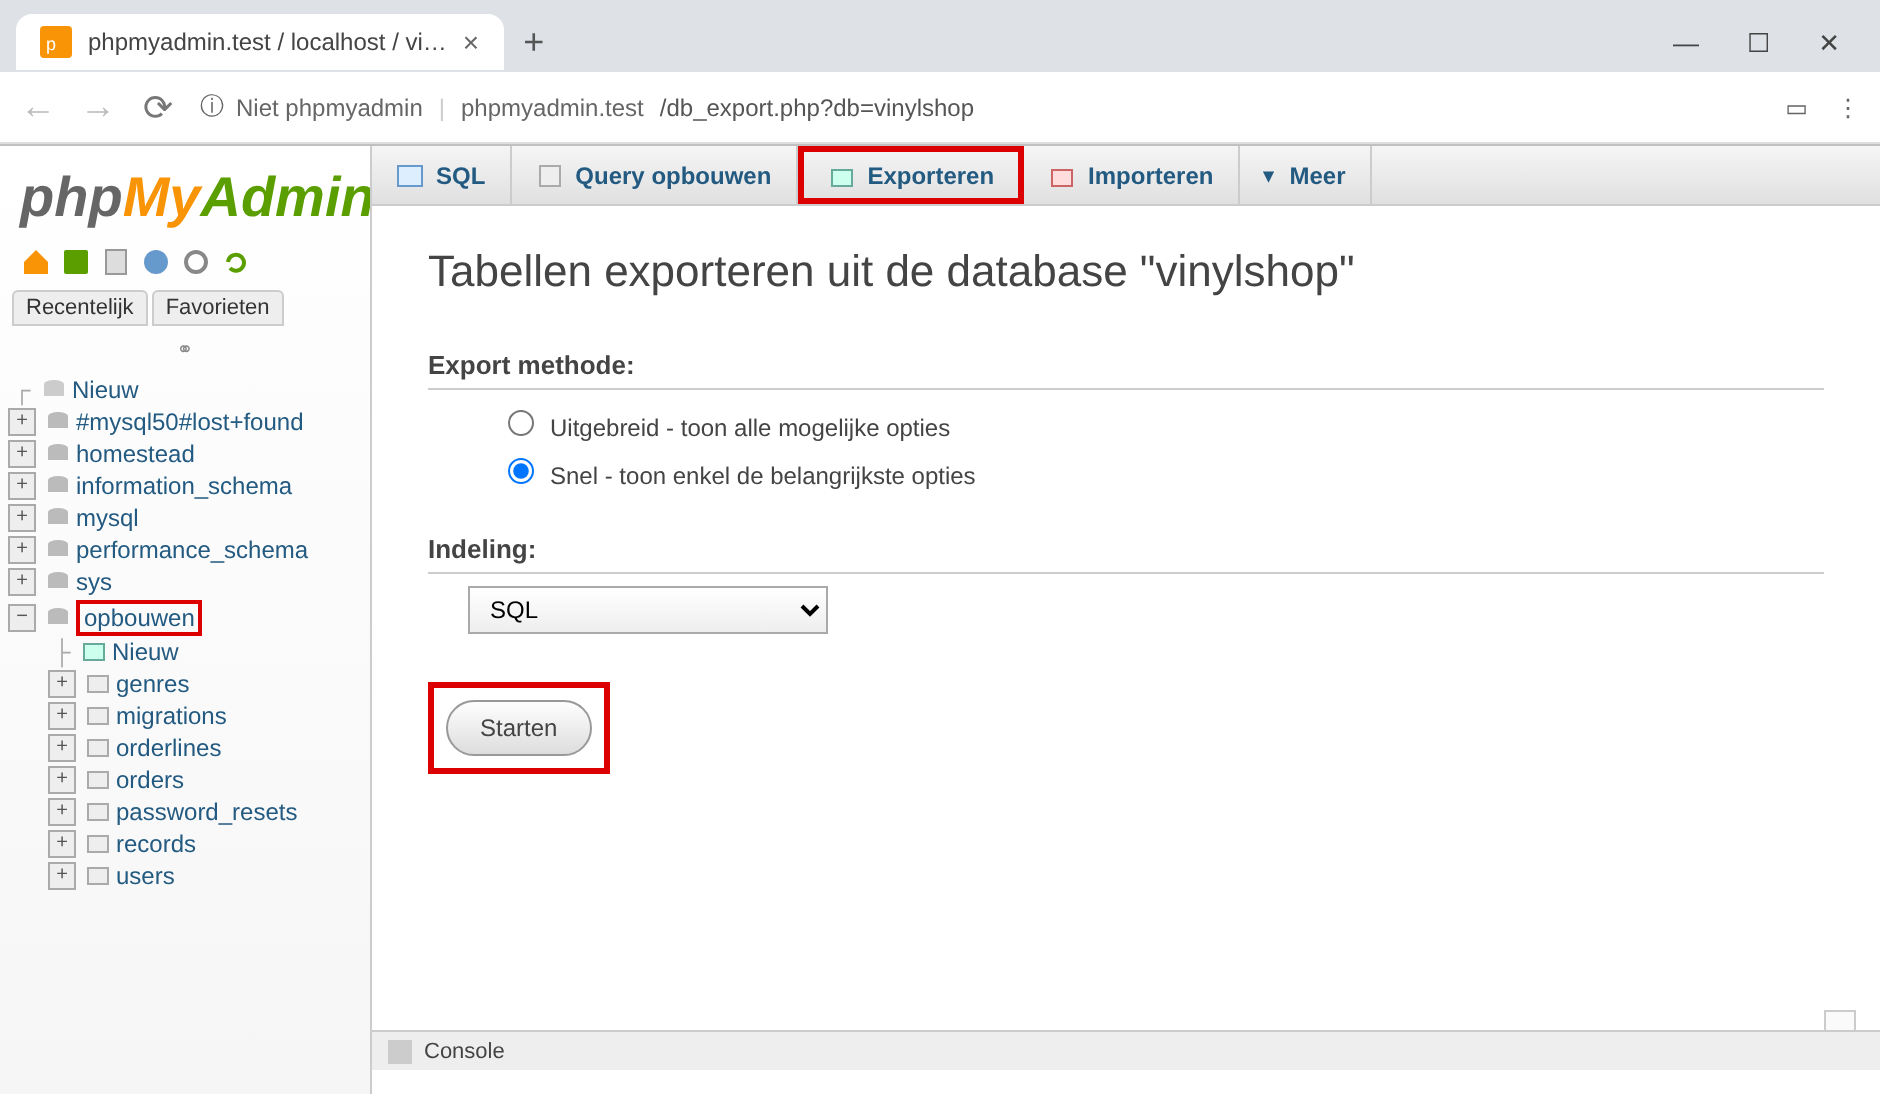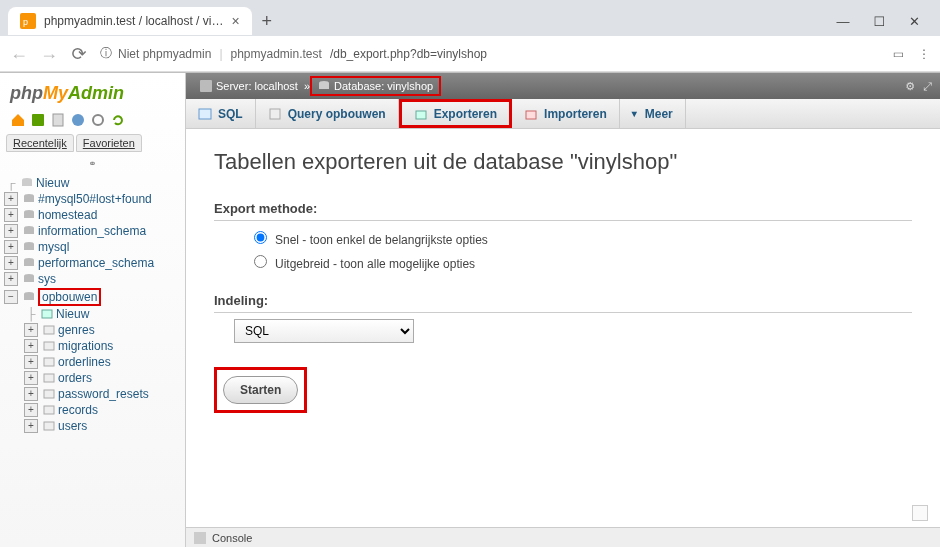--- a/index.html
+++ b/index.html
@@ -20,28 +20,28 @@
 .nav-btn.disabled { color: #bbb; }
 .url-box { flex: 1; display: flex; align-items: center; gap: 8px; }
 .url-info { display: flex; align-items: center; gap: 6px; color: #666; }
 .url-info .sep { color: #ccc; margin: 0 2px; }
 .url-path { color: #555; }
 .addr-right { display: flex; gap: 14px; color: #666; }
 
 
 .app { display: flex; height: calc(547px - 72px); }
 .sidebar { width: 186px; background: linear-gradient(to bottom, #fff, #f6f6f6); border-right: 1px solid #ccc; padding: 4px 0; overflow: hidden; }
-.logo { font-family: Verdana, sans-serif; font-size: 18px; padding: 6px 10px 8px; font-style: italic; font-weight: bold; }
+.logo { font-family: Verdana, sans-serif; font-size: 28px; padding: 6px 10px 8px; font-style: italic; font-weight: bold; }
 .logo .p1 { color: #666; }
 .logo .p2 { color: #f89406; }
 .logo .p3 { color: #5a9e00; }
 
 .side-icons { display: flex; gap: 4px; padding: 0 10px 6px; }
 .side-icons span { width: 16px; height: 16px; display: inline-block; cursor: pointer; }
-.side-tabs { display: flex; gap: 2px; padding: 0 6px 4px; text-decoration: underline; }
+.side-tabs { display: flex; gap: 2px; padding: 0 6px 4px; }
 .side-tabs .t { background: #eee; border: 1px solid #ccc; border-radius: 3px 3px 0 0; padding: 2px 6px; font-size: 11px; cursor: pointer; color: #333; }
 .link-icon { text-align: center; padding: 2px 0 6px; color: #888; font-size: 10px; }
 
 .tree { padding: 0 4px; font-size: 12px; }
 .tree ul { list-style: none; }
 .tree li { padding: 1px 0; white-space: nowrap; }
 .tree .row { display: flex; align-items: center; gap: 2px; color: #235a81; cursor: pointer; }
 .tree .exp { width: 14px; height: 14px; border: 1px solid #aaa; background: #eee; display: inline-flex; align-items: center; justify-content: center; font-size: 10px; line-height: 1; color: #555; margin-right: 2px; }
 .tree .dot { width: 14px; display: inline-block; text-align: center; color: #aaa; }
 .tree .db-icon { width: 14px; height: 14px; display: inline-block; }
@@ -64,24 +64,24 @@
 
 .content { padding: 20px 28px; flex: 1; overflow: auto; }
 .content h1 { font-size: 22px; font-weight: normal; color: #444; margin-bottom: 26px; }
 .section-label { font-weight: bold; color: #444; font-size: 13px; margin-bottom: 0; border-bottom: 1px solid #ccc; padding-bottom: 4px; }
 .radios { padding: 6px 0 18px 40px; }
 .radios label { display: block; padding: 4px 0; color: #444; font-size: 12px; }
 .radios input { margin-right: 8px; }
 
 .format-select { width: 180px; padding: 3px 6px; font-size: 12px; margin: 6px 0 24px 20px; border: 1px solid #aaa; background: linear-gradient(#fff,#eee); }
 
-.start-btn { background: linear-gradient(#fefefe, #ddd); border: 1px solid #999; border-radius: 14px; padding: 6px 16px; font-size: 12px; color: #444; cursor: pointer; font-weight: bold; }
+.start-btn { background: linear-gradient(#fefefe, #ddd); border: 1px solid #999; border-radius: 14px; padding: 6px 16px; font-size: 12px; color: #444; cursor: pointer; font-weight: normal; }
 .start-wrap { display: inline-block; border: 3px solid #d00; padding: 6px; }
 
-.console-bar { position: absolute; bottom: 0; left: 186px; right: 0; background: #eee; border-top: 1px solid #ccc; height: 20px; display: flex; align-items: center; padding: 0 8px; font-size: 11px; color: #444; gap: 6px; }
+.console-bar { position: absolute; bottom: 12px; left: 186px; right: 0; background: #eee; border-top: 1px solid #ccc; height: 20px; display: flex; align-items: center; padding: 0 8px; font-size: 11px; color: #444; gap: 6px; }
 .console-bar .ci { width: 12px; height: 12px; }
 .bottom-up { position: absolute; right: 12px; bottom: 26px; width: 16px; height: 16px; border: 1px solid #ccc; background: #fafafa; cursor: pointer; }
 
 
 svg { display: block; }
 </style>
 </head>
 <body>
 
 <div class="browser-chrome">
@@ -352,42 +352,20 @@
                   <span>users</span>
                 </div>
               </li>
           </ul>
         </li>
       </ul>
     </div>
   </div>
 
   <div class="main">
-    <div class="breadcrumb">
-      <div class="seg">
-        <span>
-            <svg width="12" height="12" viewBox="0 0 12 12">
-              <rect width="12" height="12" fill="#bbb" rx="1"></rect>
-            </svg>
-          </span>
-        <span>Server: localhost</span>
-      </div>
-      <span>»</span>
-      <div class="seg hl">
-        <span>
-            <svg width="12" height="12" viewBox="0 0 12 12">
-              <ellipse cx="6" cy="3" rx="5" ry="2" fill="#ccc"></ellipse>
-              <rect x="1" y="3" width="10" height="6" fill="#ccc"></rect>
-            </svg>
-          </span>
-        <span>Database: vinylshop</span>
-      </div>
-      <span class="gear">⚙</span>
-      <span class="exit">⤢</span>
-    </div>
 
     <div class="tabs">
       <div class="tab-item">
           <span class="ti">
             <svg viewBox="0 0 14 14">
               <rect x="1" y="2" width="12" height="10" fill="#def" stroke="#69c"></rect>
             </svg>
           </span>
           <span>SQL</span>
         </div>
@@ -418,22 +396,22 @@
       <div class="tab-item more">
           <span>Meer</span>
         </div>
     </div>
 
     <div class="content">
       <h1>Tabellen exporteren uit de database "vinylshop"</h1>
 
       <div class="section-label">Export methode:</div>
       <div class="radios">
+        <label><input type="radio" name="m" style=""><span>Uitgebreid - toon alle mogelijke opties</span></label>
         <label><input type="radio" name="m" checked="" style=""><span>Snel - toon enkel de belangrijkste opties</span></label>
-        <label><input type="radio" name="m" style=""><span>Uitgebreid - toon alle mogelijke opties</span></label>
       </div>
 
       <div class="section-label">Indeling:</div>
       <select class="format-select">
         <option>SQL</option>
       </select>
       <div>
         <div class="start-wrap">
           <button class="start-btn">Starten</button>
         </div>

